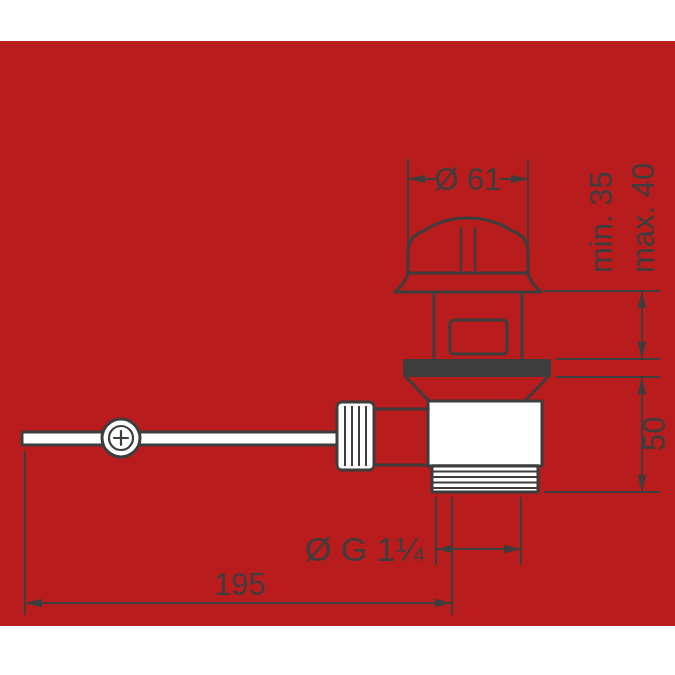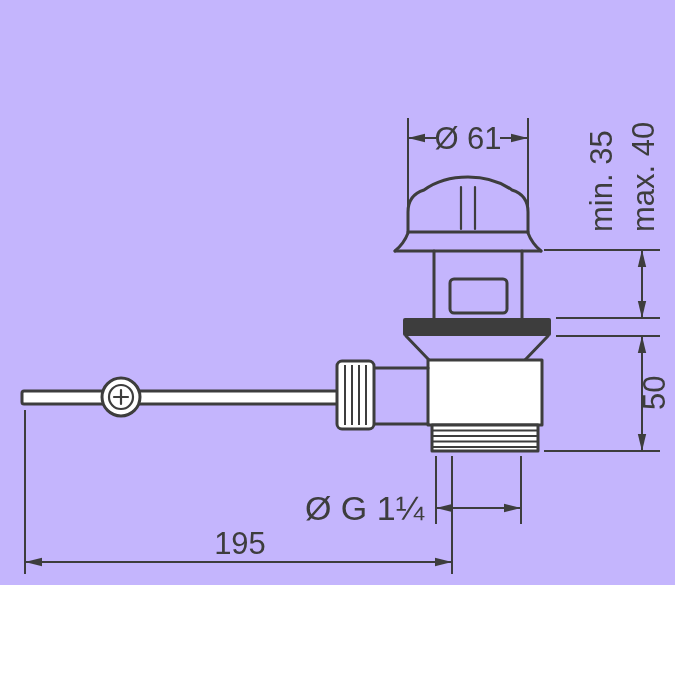--- a/index.html
+++ b/index.html
@@ -6,21 +6,22 @@
     margin: 0;
     padding: 0;
     width: 675px;
     height: 675px;
     background: #ffffff;
     overflow: hidden;
   }
   .stage {
     width: 675px;
     height: 585px;
-    background: #c4b5fd;
+    background: #b91c1c;
+    margin-top: 41px;
   }
   svg { display: block; }
   .outline {
     fill: none;
     stroke: #3d3d3d;
     stroke-width: 3;
     stroke-linecap: round;
     stroke-linejoin: round;
   }
   .outline-white {

